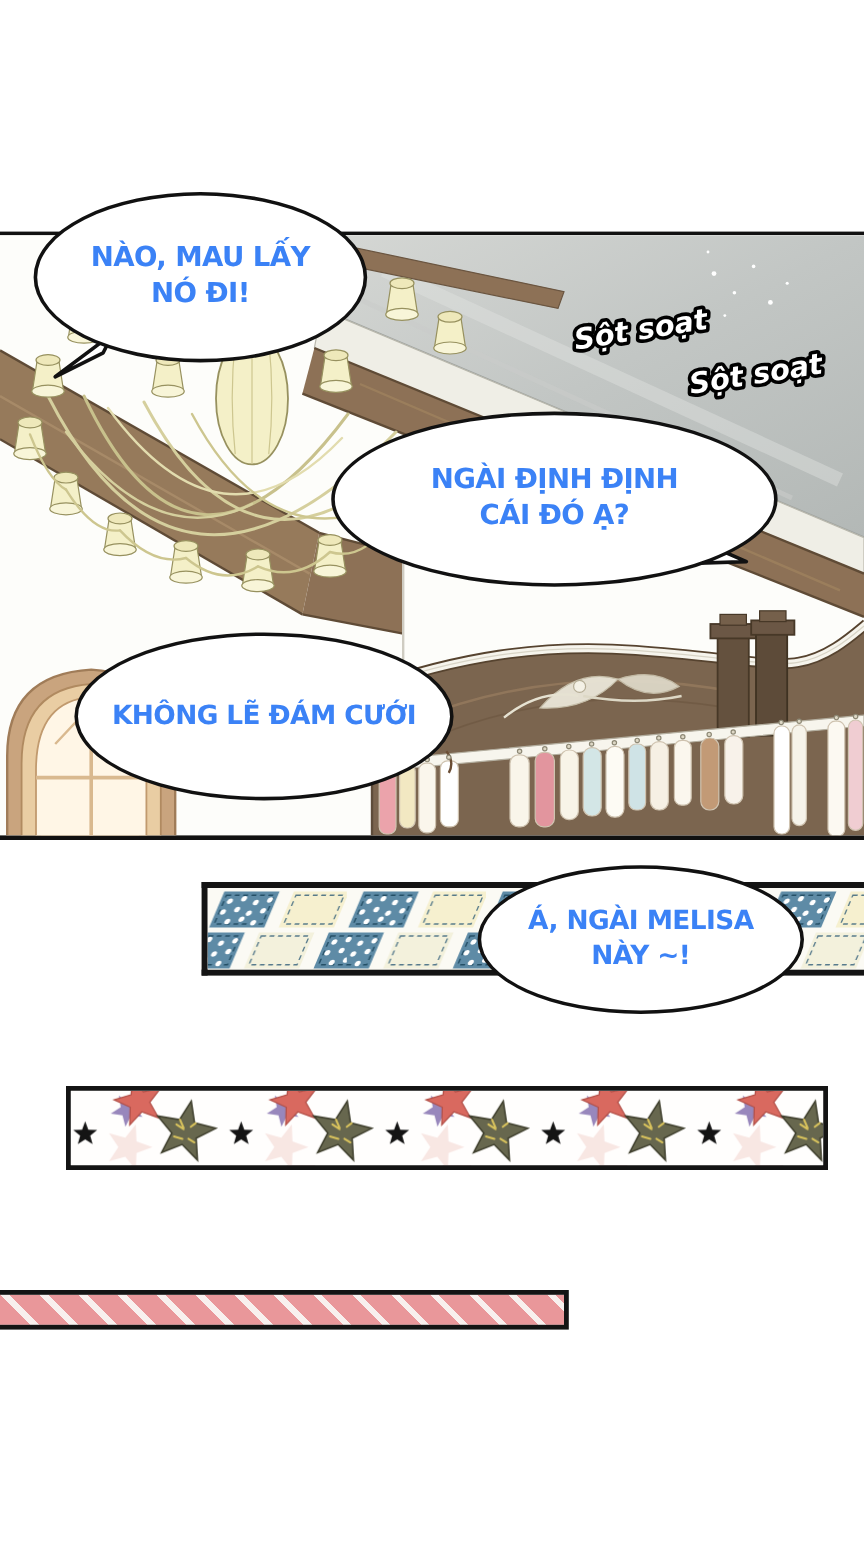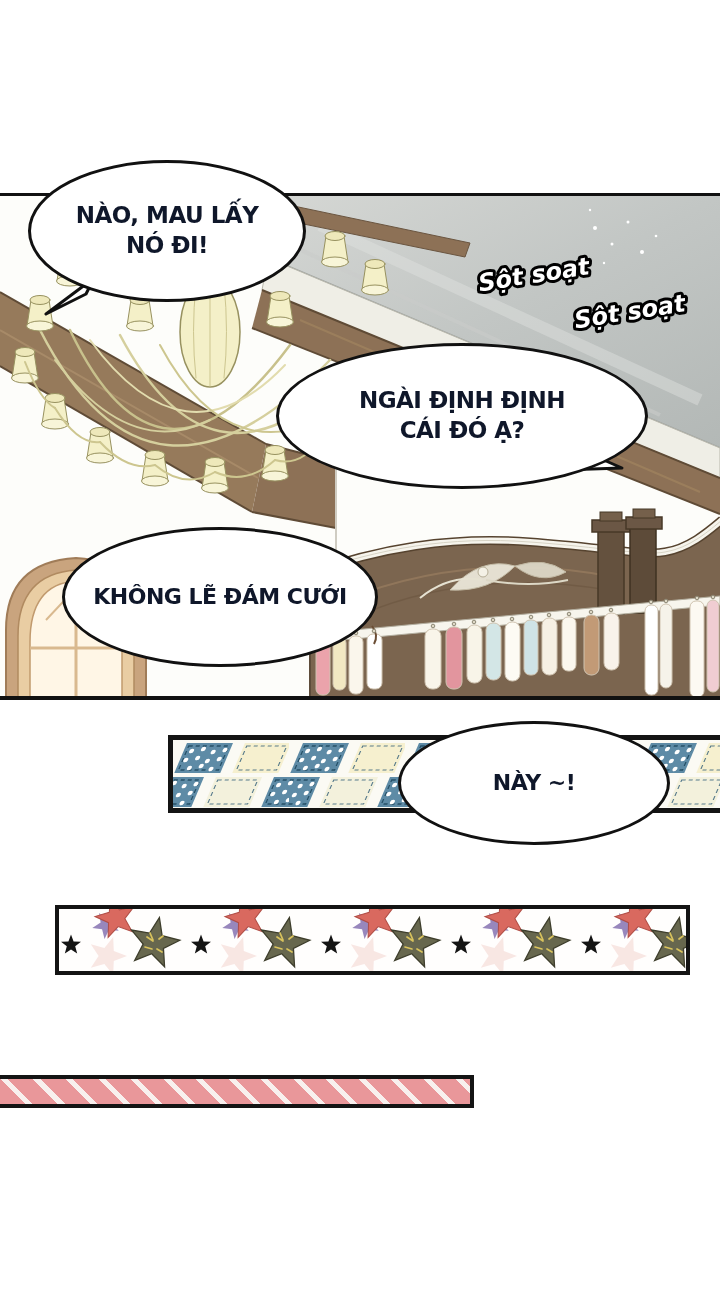--- a/index.html
+++ b/index.html
@@ -11,21 +11,21 @@
   #panel-main{
     position:absolute;left:0;top:193px;width:720px;height:507px;
     border-top:3px solid #111;border-bottom:4px solid #111;
     box-sizing:border-box;background:#fdfdfa;z-index:1;
   }
   #panel-main svg{display:block;}
   
   .bubble{
     position:absolute;background:#ffffff;border:3px solid #111;border-radius:50%;
     display:flex;flex-direction:column;align-items:center;justify-content:center;
-    text-align:center;font-weight:700;color:#0f172a;z-index:5;
+    text-align:center;font-weight:700;color:#3b82f6;z-index:5;
     letter-spacing:-0.5px;
   }
   .bubble .ln{line-height:1.3;white-space:nowrap;}
   #bubble1{left:28px;top:160px;width:272px;height:136px;font-size:23px;}
   #bubble2{left:276px;top:343px;width:366px;height:140px;font-size:23px;}
   #bubble3{left:62px;top:527px;width:310px;height:134px;font-size:22px;}
   #bubble4{left:398px;top:721px;width:266px;height:118px;font-size:22px;}
   .tail{position:absolute;z-index:4;}
   #tail1{left:44px;top:276px;}
   #tail2{left:556px;top:438px;}
@@ -390,20 +390,21 @@
                 <circle cx="35" cy="26" r="2.3"></circle>
               </g>
           </g>
         </pattern>
       </defs>
       <rect width="100%" height="100%" fill="url(#diamondPat)"></rect>
     </svg>
   </div>
 
   <div class="bubble" id="bubble4">
+    <div class="ln">Á, NGÀI MELISA</div>
     <div class="ln">NÀY ~!</div>
   </div>
 
   <div class="strip" id="strip-stars">
     <svg>
       <defs>
         <path id="star5" d="M0,-10 L2.47,-3.4 L9.51,-3.09 L3.99,1.3 L5.88,8.09 L0,4.2 L-5.88,8.09 L-3.99,1.3 L-9.51,-3.09 L-2.47,-3.4 Z"></path>
         <pattern id="starPat" width="130" height="62" patternUnits="userSpaceOnUse">
           <rect width="130" height="62" fill="#fffefd"></rect>
           <use href="#star5" transform="translate(48,47) rotate(18) scale(2.0)" fill="#f2cfc9" opacity="0.5"></use>

